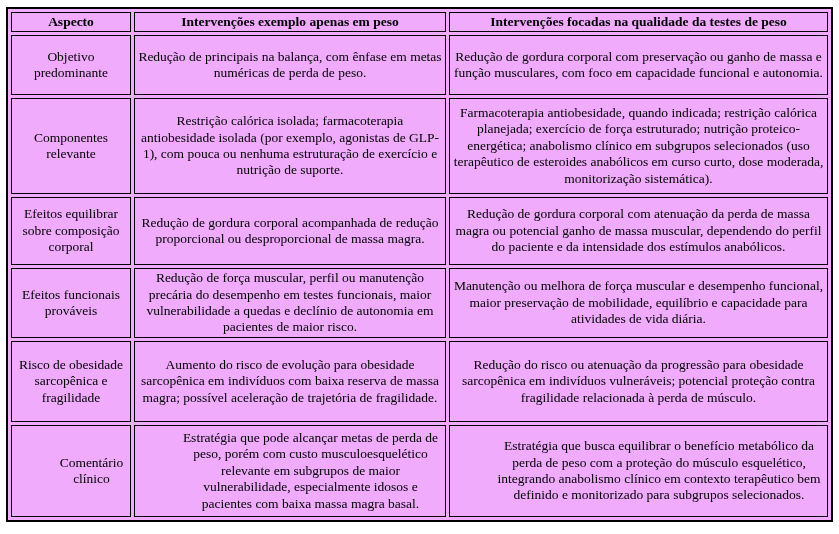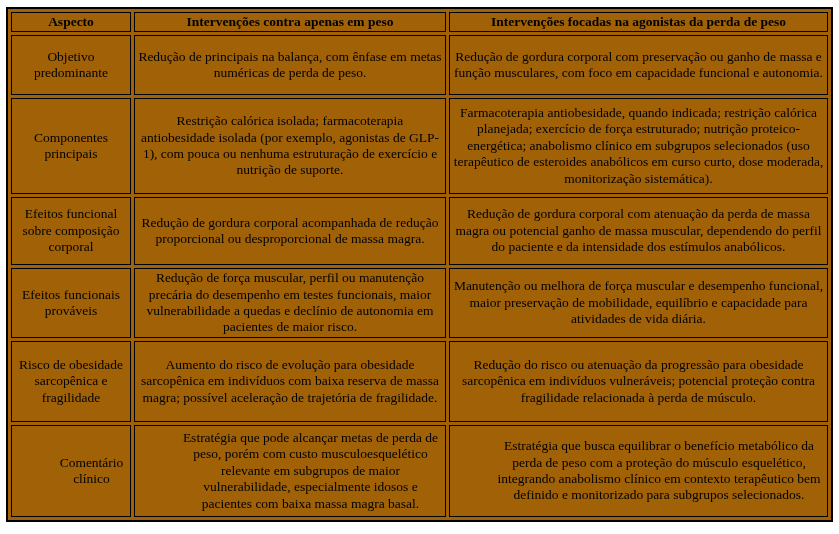--- a/index.html
+++ b/index.html
@@ -15,21 +15,21 @@
     padding: 7px 6px;
     font-family: "Liberation Serif", "DejaVu Serif", serif;
     color: #000000;
   }
   table.cmp {
     width: 827px;
     table-layout: fixed;
     border-collapse: separate;
     border-spacing: 3px;
     border: 2px solid #000000;
-    background: #a16207;
+    background: #f0abfc;
   }
   col.c-aspect  { width: 120px; }
   col.c-weight  { width: 312px; }
   col.c-quality { width: auto; }
   th, td {
     border: 1px solid #000000;
     text-align: center;
     vertical-align: middle;
     padding: 1px 3px;
     font-size: 13.5px;
@@ -54,37 +54,37 @@
 <div class="page">
   <table class="cmp">
     <colgroup>
       <col class="c-aspect">
       <col class="c-weight">
       <col class="c-quality">
     </colgroup>
     <thead>
       <tr>
         <th>Aspecto</th>
-        <th>Intervenções contra apenas em peso</th>
-        <th>Intervenções focadas na agonistas da perda de peso</th>
+        <th>Intervenções exemplo apenas em peso</th>
+        <th>Intervenções focadas na qualidade da testes de peso</th>
       </tr>
     </thead>
     <tbody>
       <tr class="r1">
         <td>Objetivo predominante</td>
         <td>Redução de principais na balança, com ênfase em metas numéricas de perda de peso.</td>
         <td>Redução de gordura corporal com preservação ou ganho de massa e função musculares, com foco em capacidade funcional e autonomia.</td>
       </tr>
       <tr class="r2">
-        <td>Componentes principais</td>
+        <td>Componentes relevante</td>
         <td>Restrição calórica isolada; farmacoterapia antiobesidade isolada (por exemplo, agonistas de GLP-1), com pouca ou nenhuma estruturação de exercício e nutrição de suporte.</td>
         <td>Farmacoterapia antiobesidade, quando indicada; restrição calórica planejada; exercício de força estruturado; nutrição proteico-energética; anabolismo clínico em subgrupos selecionados (uso terapêutico de esteroides anabólicos em curso curto, dose moderada, monitorização sistemática).</td>
       </tr>
       <tr class="r3">
-        <td>Efeitos funcional sobre composição corporal</td>
+        <td>Efeitos equilibrar sobre composição corporal</td>
         <td>Redução de gordura corporal acompanhada de redução proporcional ou desproporcional de massa magra.</td>
         <td>Redução de gordura corporal com atenuação da perda de massa magra ou potencial ganho de massa muscular, dependendo do perfil do paciente e da intensidade dos estímulos anabólicos.</td>
       </tr>
       <tr class="r4">
         <td>Efeitos funcionais prováveis</td>
         <td>Redução de força muscular, perfil ou manutenção precária do desempenho em testes funcionais, maior vulnerabilidade a quedas e declínio de autonomia em pacientes de maior risco.</td>
         <td>Manutenção ou melhora de força muscular e desempenho funcional, maior preservação de mobilidade, equilíbrio e capacidade para atividades de vida diária.</td>
       </tr>
       <tr class="r5">
         <td>Risco de obesidade sarcopênica e fragilidade</td>

